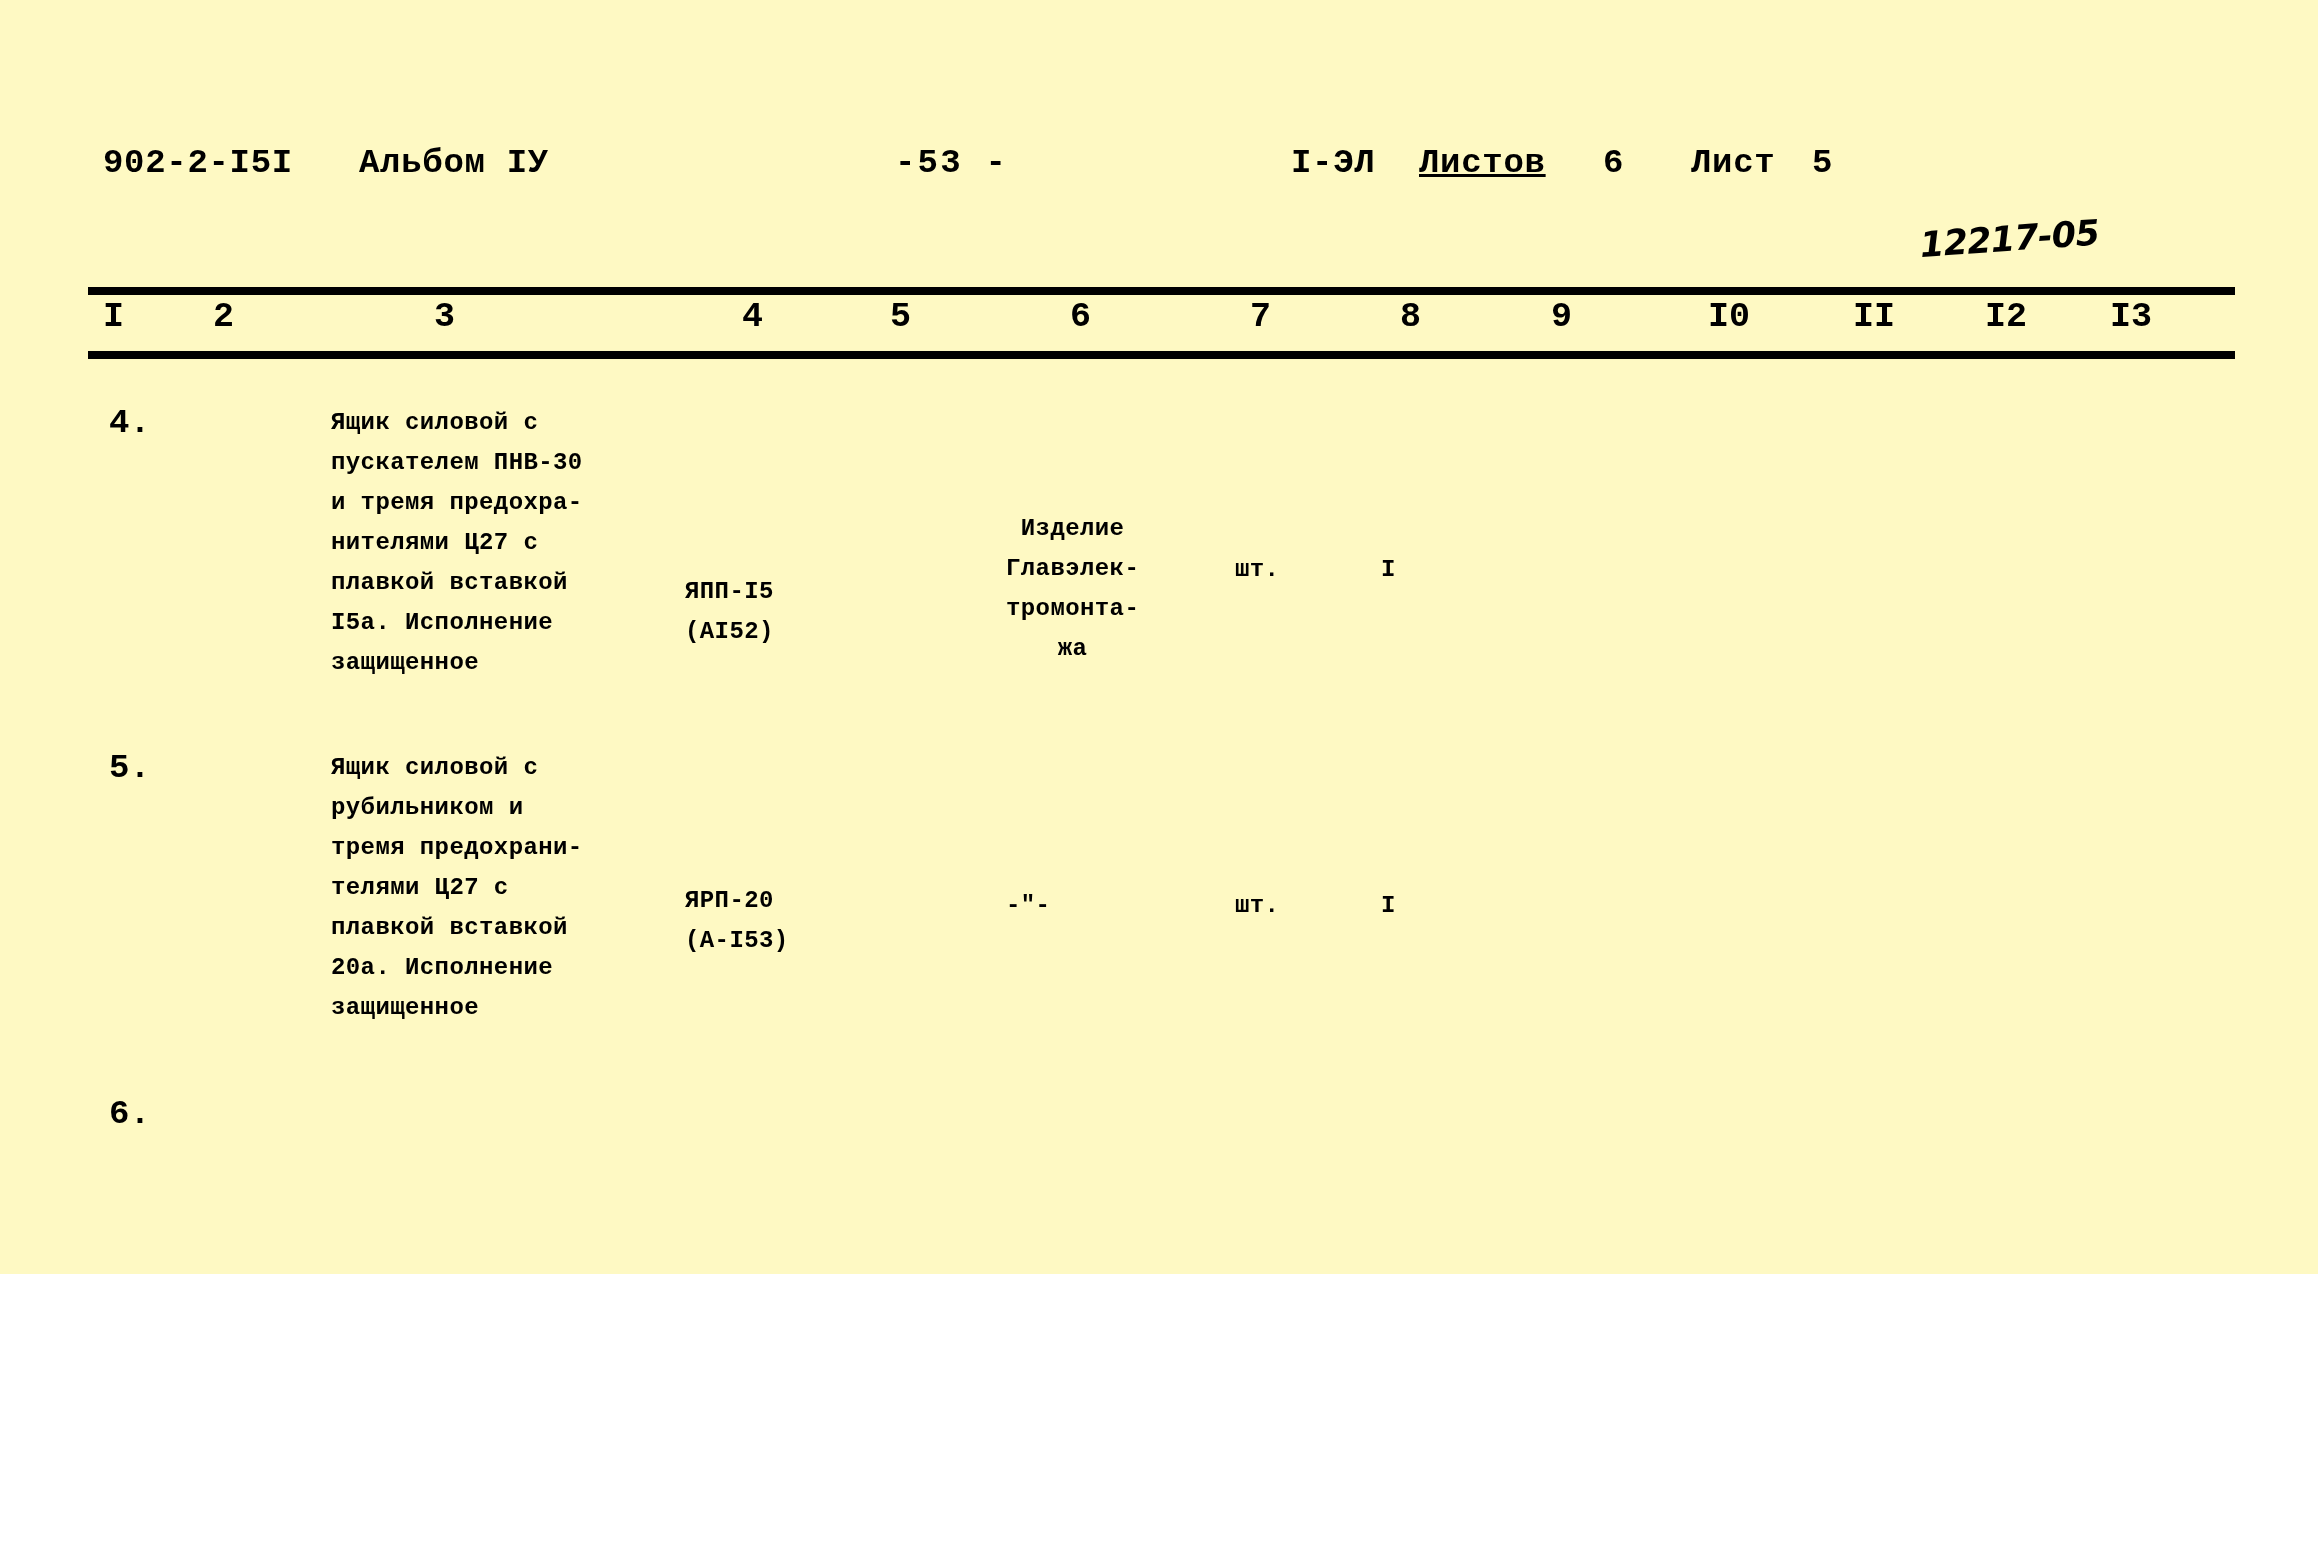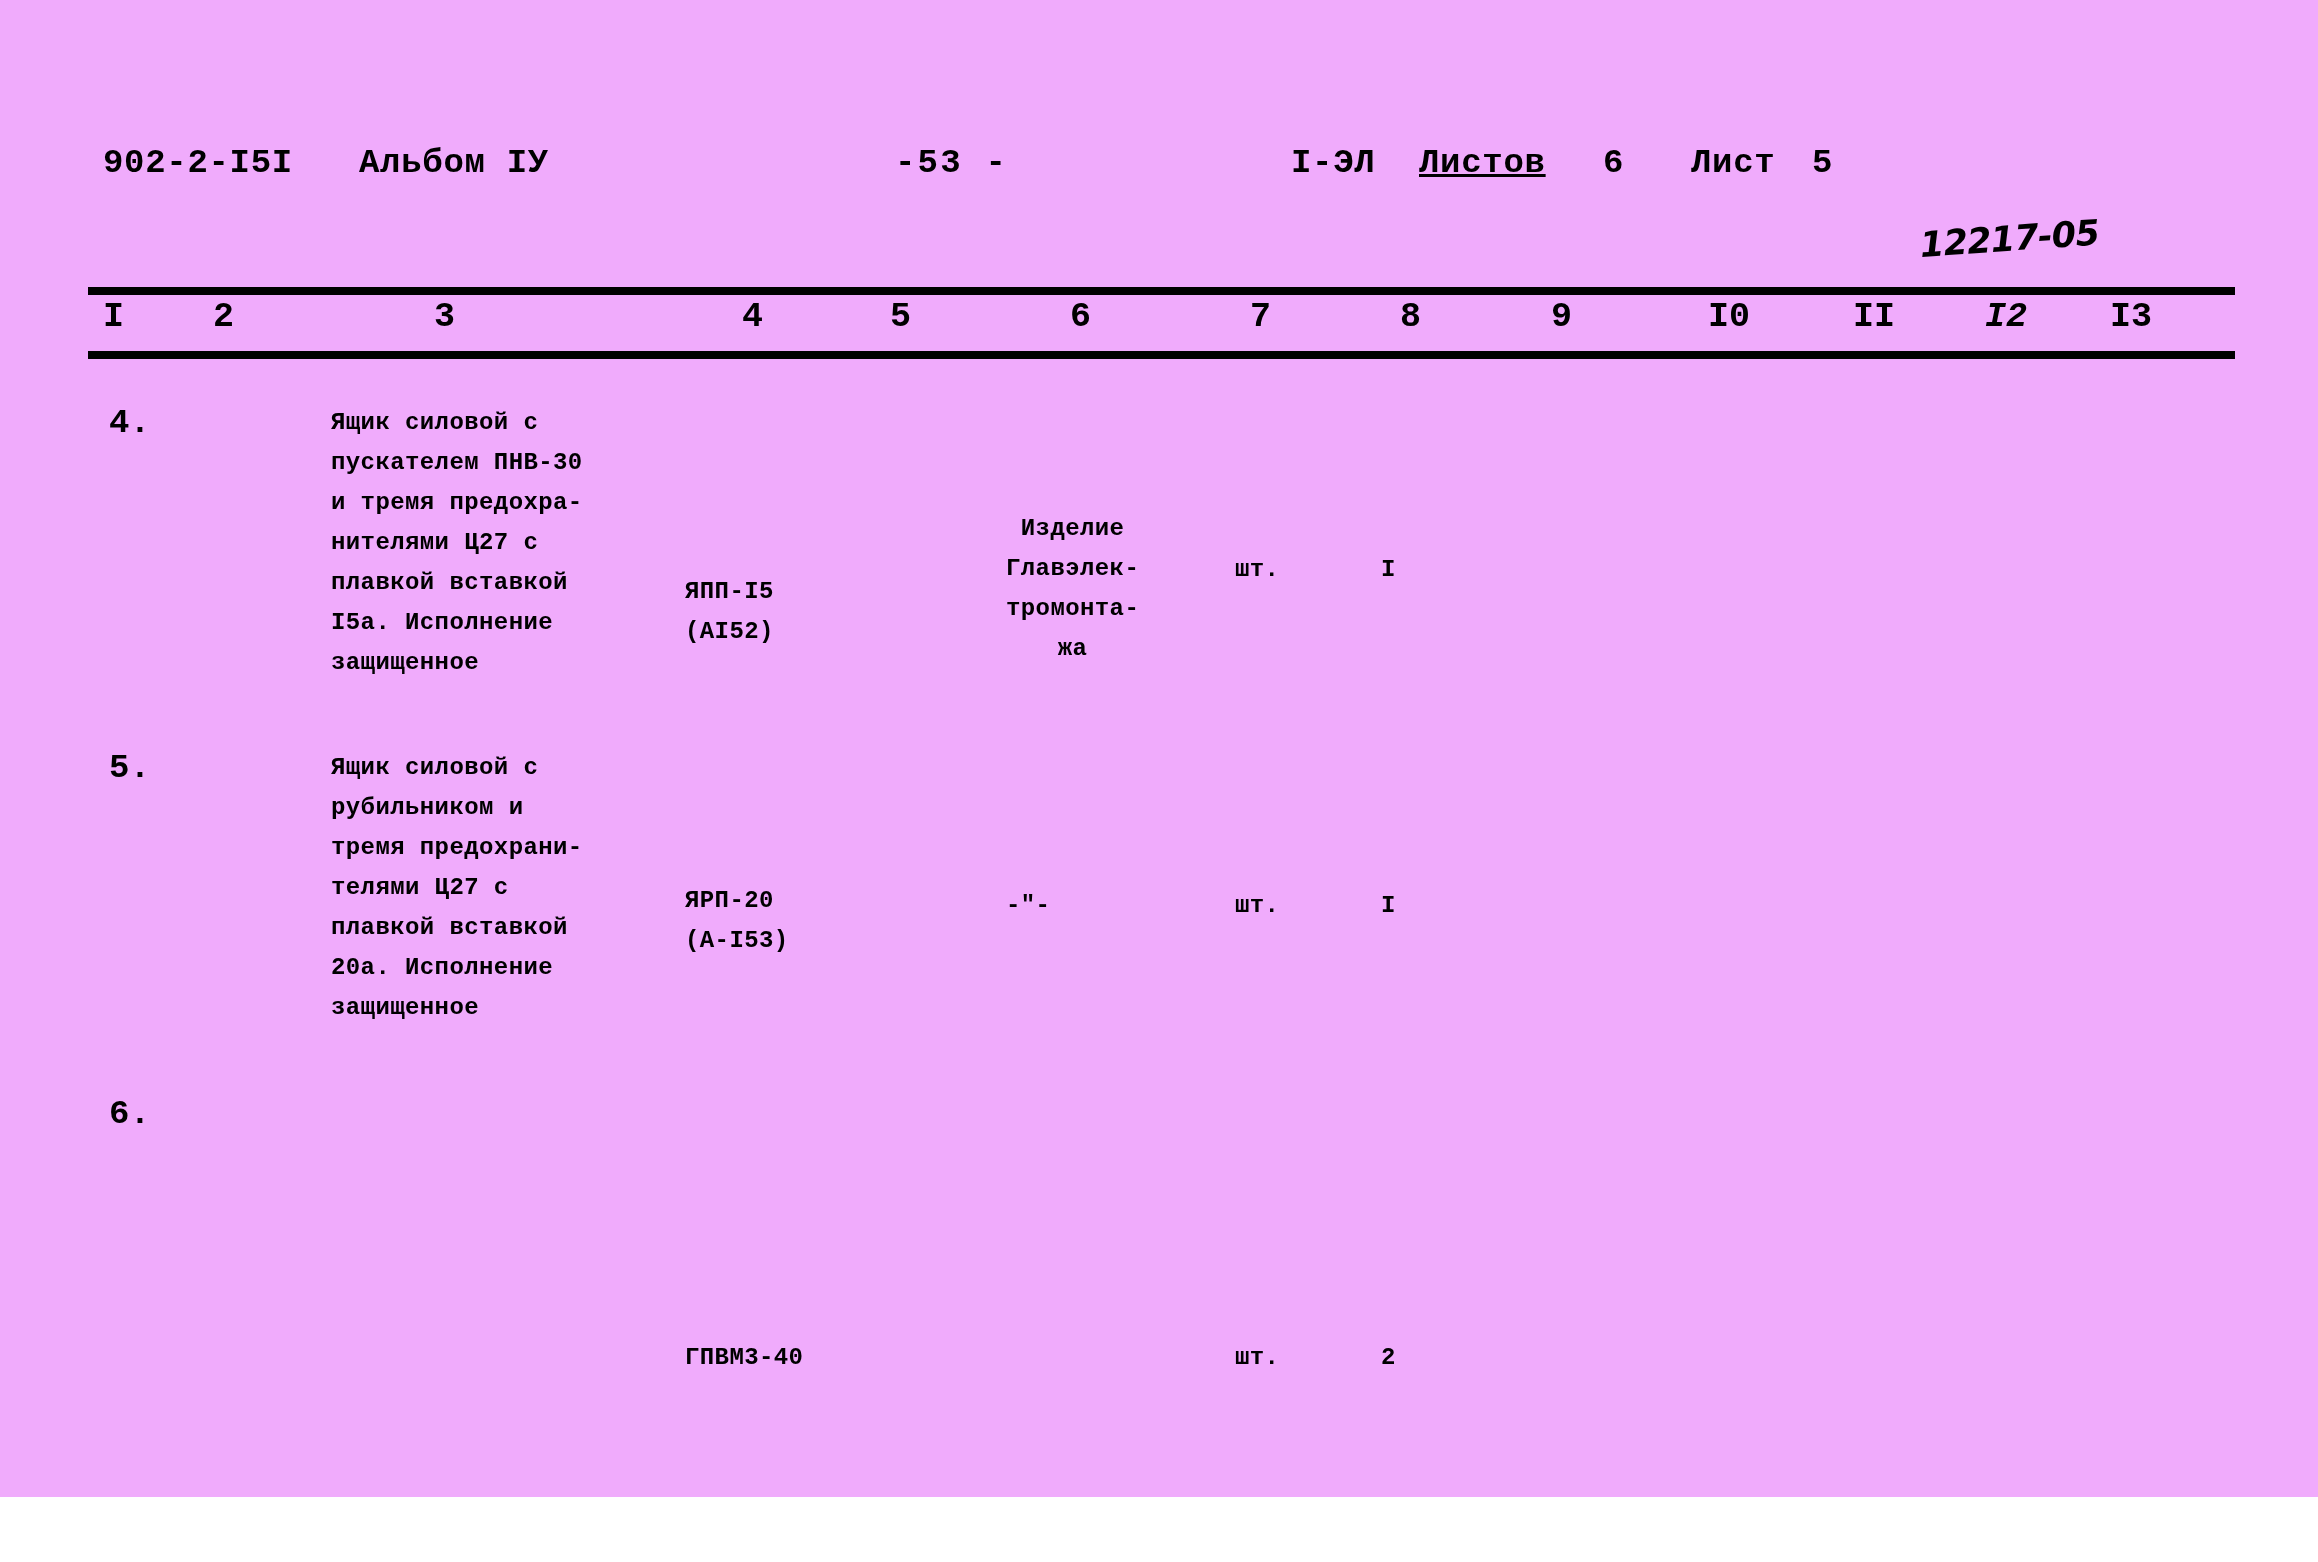--- a/index.html
+++ b/index.html
@@ -8,22 +8,22 @@
     background: #ffffff;
   }
   body {
     font-family: "Liberation Mono", "DejaVu Sans Mono", monospace;
     color: #000000;
   }
 
   .page {
     position: relative;
     width: 2319px;
-    height: 1497px;
-    background: #f0abfc;
+    height: 1274px;
+    background: #fef9c3;
     overflow: hidden;
   }
 
   
   .hdr {
     position: absolute;
     top: 144px;
     left: 0;
     width: 2319px;
     height: 44px;
@@ -130,21 +130,21 @@
       <span style="left: 213px;">2</span>
       <span style="left: 434px;">3</span>
       <span style="left: 742px;">4</span>
       <span style="left: 890px;">5</span>
       <span style="left: 1070px;">6</span>
       <span style="left: 1250px;">7</span>
       <span style="left: 1400px;">8</span>
       <span style="left: 1551px;">9</span>
       <span style="left: 1708px;">I0</span>
       <span style="left: 1853px; text-align: center;">II</span>
-      <span style="left: 1985px; font-style: italic;">I2</span>
+      <span style="left: 1985px;">I2</span>
       <span style="left: 2110px;">I3</span>
     </div>
   <div class="rule rule-bottom"></div>
 
   <div class="tbl">
       <div class="cell c-num" style="left: 109px; top: 403px;">4.</div>
       <div class="cell c-desc" style="left: 331px; top: 403px;">Ящик силовой с
 пускателем ПНВ-30
 и тремя предохра-
 нителями Ц27 с

